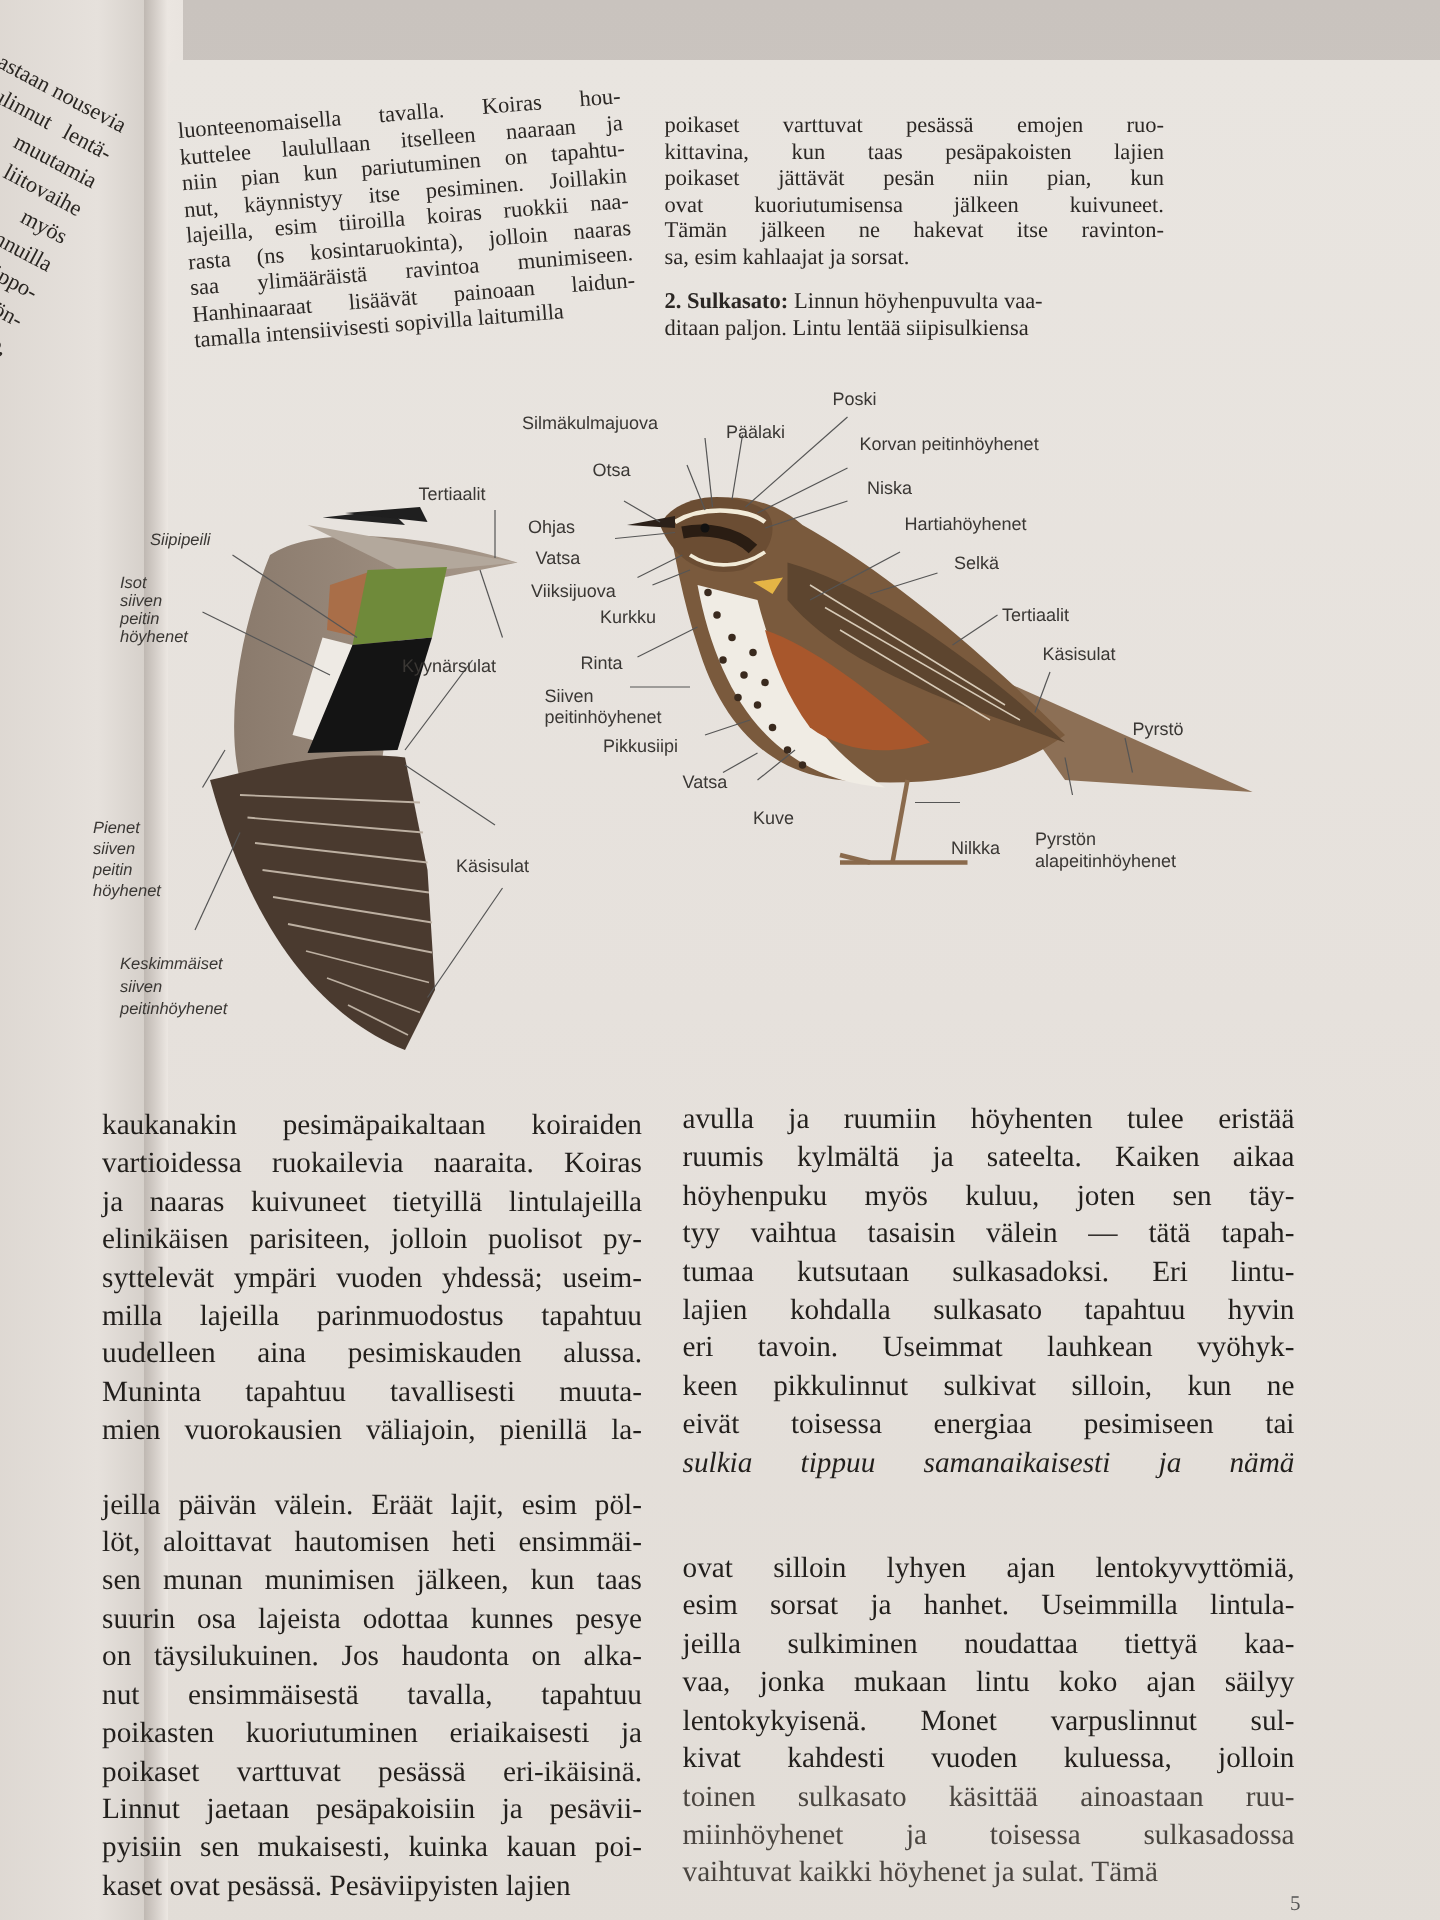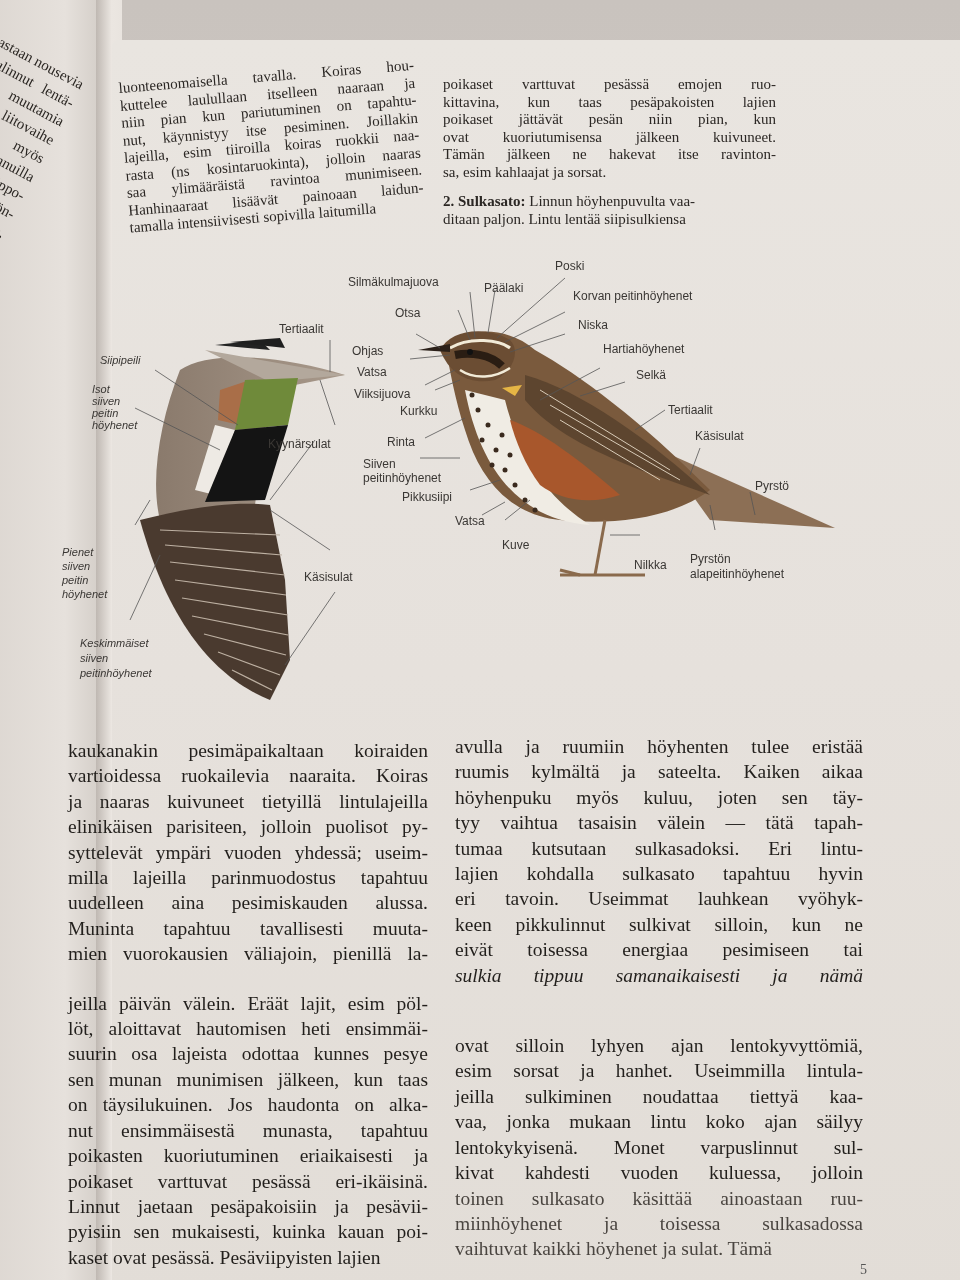--- a/index.html
+++ b/index.html
@@ -100,21 +100,21 @@
     <line x1="195" y1="110" x2="150" y2="170"></line>
     <line x1="150" y1="180" x2="210" y2="220"></line>
     <line x1="30" y1="170" x2="15" y2="195"></line>
     <line x1="40" y1="225" x2="10" y2="290"></line>
     <line x1="215" y1="262" x2="165" y2="335"></line>
   </g>
 </svg>
 
 <div class="label" style="left:279px;top:322px">Tertiaalit</div>
 <div class="label it" style="left:100px;top:353px">Siipipeili</div>
-<div class="label it" style="left:92px;top:383px;line-height:12px">
+<div class="label it" style="left:80px;top:383px;line-height:12px">
   <span>Isot</span><br><span>siiven</span><br><span>peitin</span><br><span>höyhenet</span>
 </div>
 <div class="label" style="left:268px;top:437px">Kyynärsulat</div>
 <div class="label it" style="left:62px;top:545px;line-height:14px">
   <span>Pienet</span><br><span>siiven</span><br><span>peitin</span><br><span>höyhenet</span>
 </div>
 <div class="label" style="left:304px;top:570px">Käsisulat</div>
 <div class="label it" style="left:80px;top:636px;line-height:15px">
   <span>Keskimmäiset</span><br><span>siiven</span><br><span>peitinhöyhenet</span>
 </div>
@@ -219,24 +219,24 @@
     <div style="text-align-last: justify;">vartioidessa ruokailevia naaraita. Koiras</div>
     <div style="text-align-last: justify;">ja naaras kuivuneet tietyillä lintulajeilla</div>
     <div style="text-align-last: justify;">elinikäisen parisiteen, jolloin puolisot py-</div>
     <div style="text-align-last: justify;">syttelevät ympäri vuoden yhdessä; useim-</div>
     <div style="text-align-last: justify;">milla lajeilla parinmuodostus tapahtuu</div>
     <div style="text-align-last: justify;">uudelleen aina pesimiskauden alussa.</div>
     <div style="text-align-last: justify;">Muninta tapahtuu tavallisesti muuta-</div>
     <div style="text-align-last: justify;">mien vuorokausien väliajoin, pienillä la-</div>
     <div style="text-align-last: justify; margin-top: 24px;">jeilla päivän välein. Eräät lajit, esim pöl-</div>
     <div style="text-align-last: justify;">löt, aloittavat hautomisen heti ensimmäi-</div>
+    <div style="text-align-last: justify;">sen munan munimisen jälkeen, kun taas</div>
     <div style="text-align-last: justify;">suurin osa lajeista odottaa kunnes pesye</div>
-    <div style="text-align-last: justify;">sen munan munimisen jälkeen, kun taas</div>
     <div style="text-align-last: justify;">on täysilukuinen. Jos haudonta on alka-</div>
-    <div style="text-align-last: justify;">nut ensimmäisestä munasta, tapahtuu</div>
+    <div style="text-align-last: justify;">nut ensimmäisestä tavalla, tapahtuu</div>
     <div style="text-align-last: justify;">poikasten kuoriutuminen eriaikaisesti ja</div>
     <div style="text-align-last: justify;">poikaset varttuvat pesässä eri-ikäisinä.</div>
     <div style="text-align-last: justify;">Linnut jaetaan pesäpakoisiin ja pesävii-</div>
     <div style="text-align-last: justify;">pyisiin sen mukaisesti, kuinka kauan poi-</div>
     <div style="text-align-last: left;">kaset ovat pesässä. Pesäviipyisten lajien</div>
   </div>
 <div class="bottom bottom-right" id="colBR">
     <div style="text-align-last: justify;">avulla ja ruumiin höyhenten tulee eristää</div>
     <div style="text-align-last: justify;">ruumis kylmältä ja sateelta. Kaiken aikaa</div>
     <div style="text-align-last: justify;">höyhenpuku myös kuluu, joten sen täy-</div>

